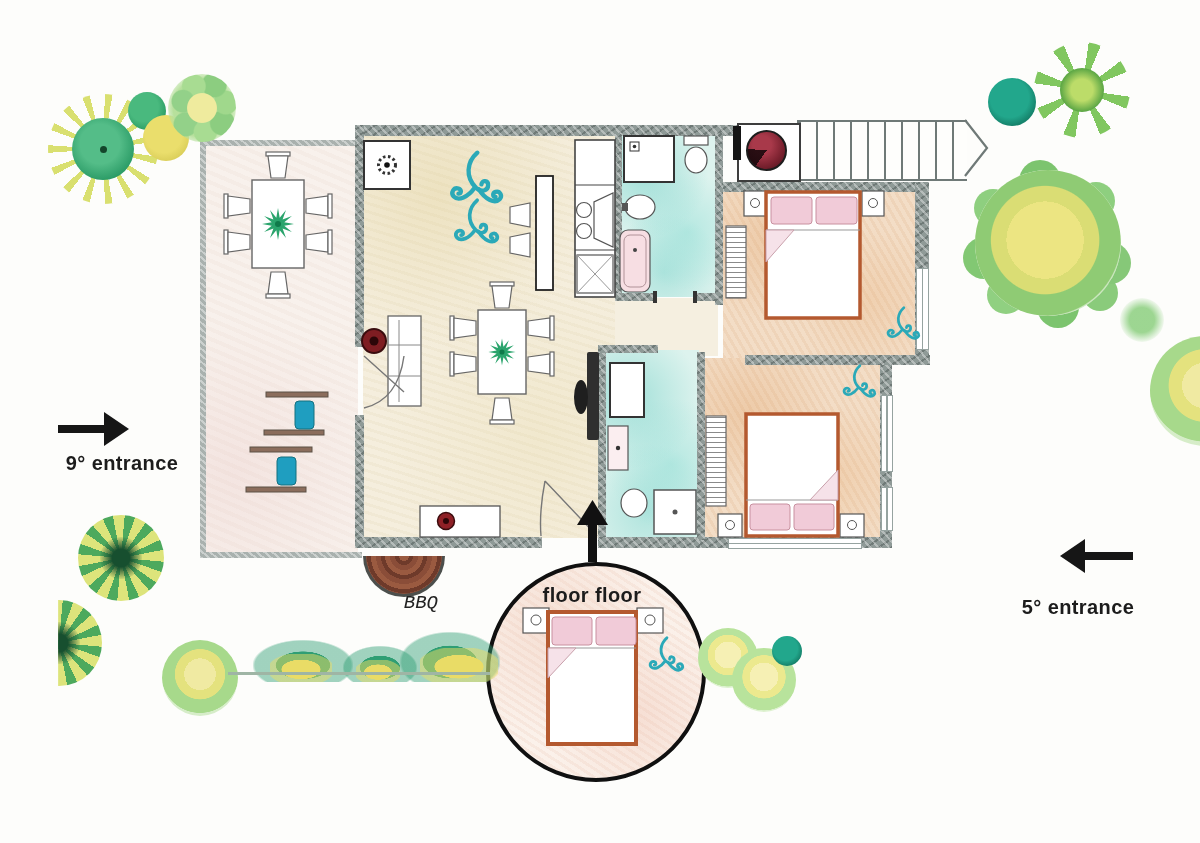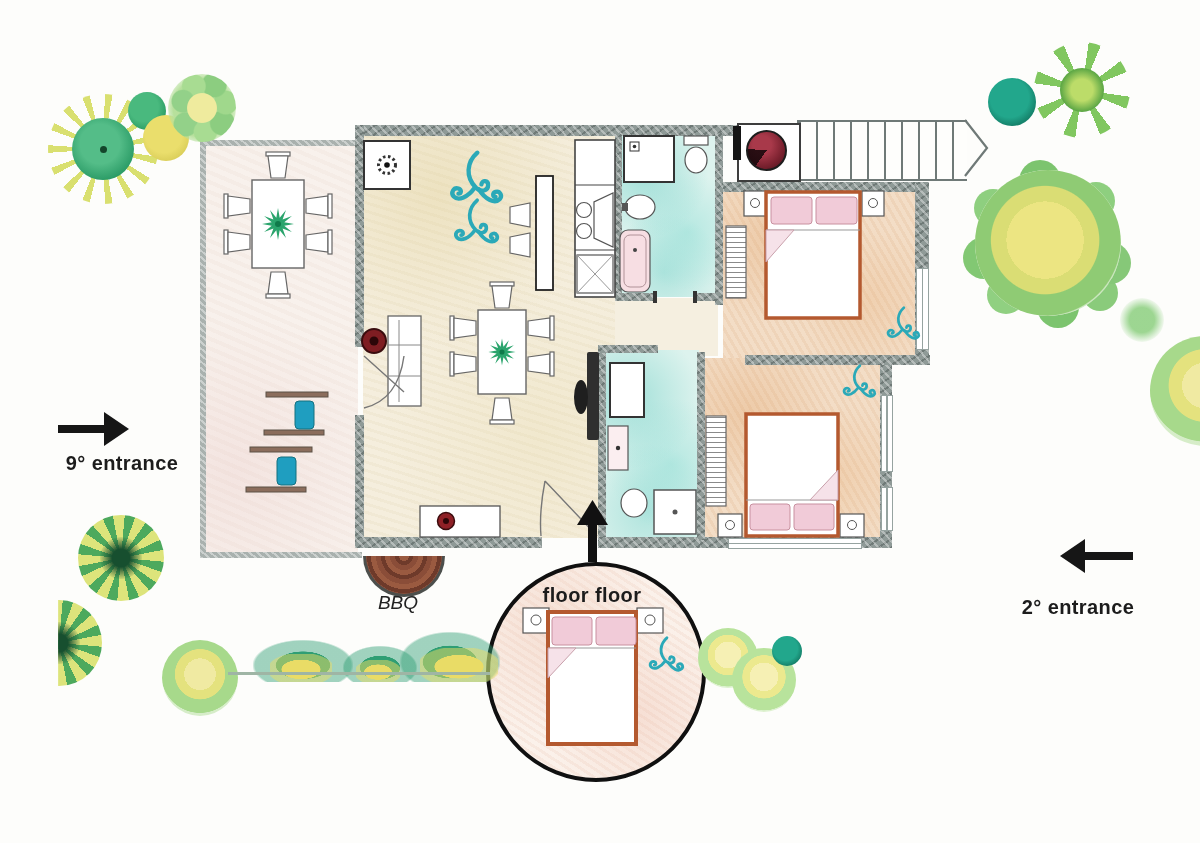--- a/index.html
+++ b/index.html
@@ -50,22 +50,22 @@
     border-radius:0 0 80px 80px;background:
     repeating-radial-gradient(circle at 50% 0, #9a5a40 0 5px, #6e3a2a 5px 9px, #8a4d38 9px 14px);}
   
   .circle{position:absolute;left:486px;top:562px;width:212px;height:212px;border-radius:50%;
     border:4px solid #101010;background:
     radial-gradient(circle at 30% 30%, rgba(235,190,170,.35), transparent 50%),
     radial-gradient(circle at 70% 70%, rgba(235,180,160,.30), transparent 45%),
     repeating-linear-gradient(33deg, rgba(215,150,120,.10) 0 3px, transparent 3px 7px), #fbf1ea;}
   
   .lbl{position:absolute;color:#1c1c1c;font-weight:700;font-size:20px;letter-spacing:.4px;text-align:center;}
-  .lbl-bbq{position:absolute;color:#222;font-style:italic;font-weight:400;font-size:19px;text-align:center;
-    font-family:Liberation Sans, sans-serif;}
+  .lbl-bbq{position:absolute;color:#222;font-style:italic;font-weight:400;font-size:19px;text-align:right;
+    font-family:Liberation Mono, monospace;}
   .shaft{position:absolute;background:#161616;}
   .head-right{position:absolute;width:0;height:0;border-top:17px solid transparent;border-bottom:17px solid transparent;border-left:25px solid #161616;}
   .head-left{position:absolute;width:0;height:0;border-top:17px solid transparent;border-bottom:17px solid transparent;border-right:25px solid #161616;}
   
   .tree{position:absolute;border-radius:50%;}
   .palm-spiky{background:repeating-conic-gradient(from 2deg, rgba(215,222,104,.95) 0deg 8deg, rgba(215,222,104,0) 8deg 24deg);}
   .palm-core{position:absolute;inset:24px;border-radius:50%;
     background:radial-gradient(circle at 45% 42%, #54bd88 0 40%, #2d9d68 72%, #1f7a4e 100%);}
   .palm-dot{position:absolute;left:50%;top:50%;width:7px;height:7px;margin:-3.5px;border-radius:50%;background:#14452b;}
   .ball-green{background:radial-gradient(circle at 42% 40%, #49b97e 0 45%, #2b9c63 75%, rgba(43,156,99,.55) 88%, transparent 92%);}
@@ -370,18 +370,18 @@
     </g>
     <polyline points="965,120 987,148 965,176" fill="none" stroke="#6f7977" stroke-width="2.2"></polyline>
   </svg>
 
   <div class="shaft z40" style="left:58px;top:425px;width:48px;height:8px"></div>
   <div class="head-right z40" style="left:104px;top:412px"></div>
   <div class="lbl z40" style="left:57px;top:452px;width:130px">9° entrance</div>
 
   <div class="head-left z40" style="left:1060px;top:539px"></div>
   <div class="shaft z40" style="left:1085px;top:552px;width:48px;height:8px"></div>
-  <div class="lbl z40" style="left:1013px;top:596px;width:130px">2° entrance</div>
+  <div class="lbl z40" style="left:1013px;top:596px;width:130px">5° entrance</div>
 
   <div class="lbl-bbq z40" style="left:358px;top:592px;width:80px">BBQ</div>
   <div class="lbl z40" style="left:517px;top:584px;width:150px">floor floor</div>
 
 </div>
 
 </body></html>

